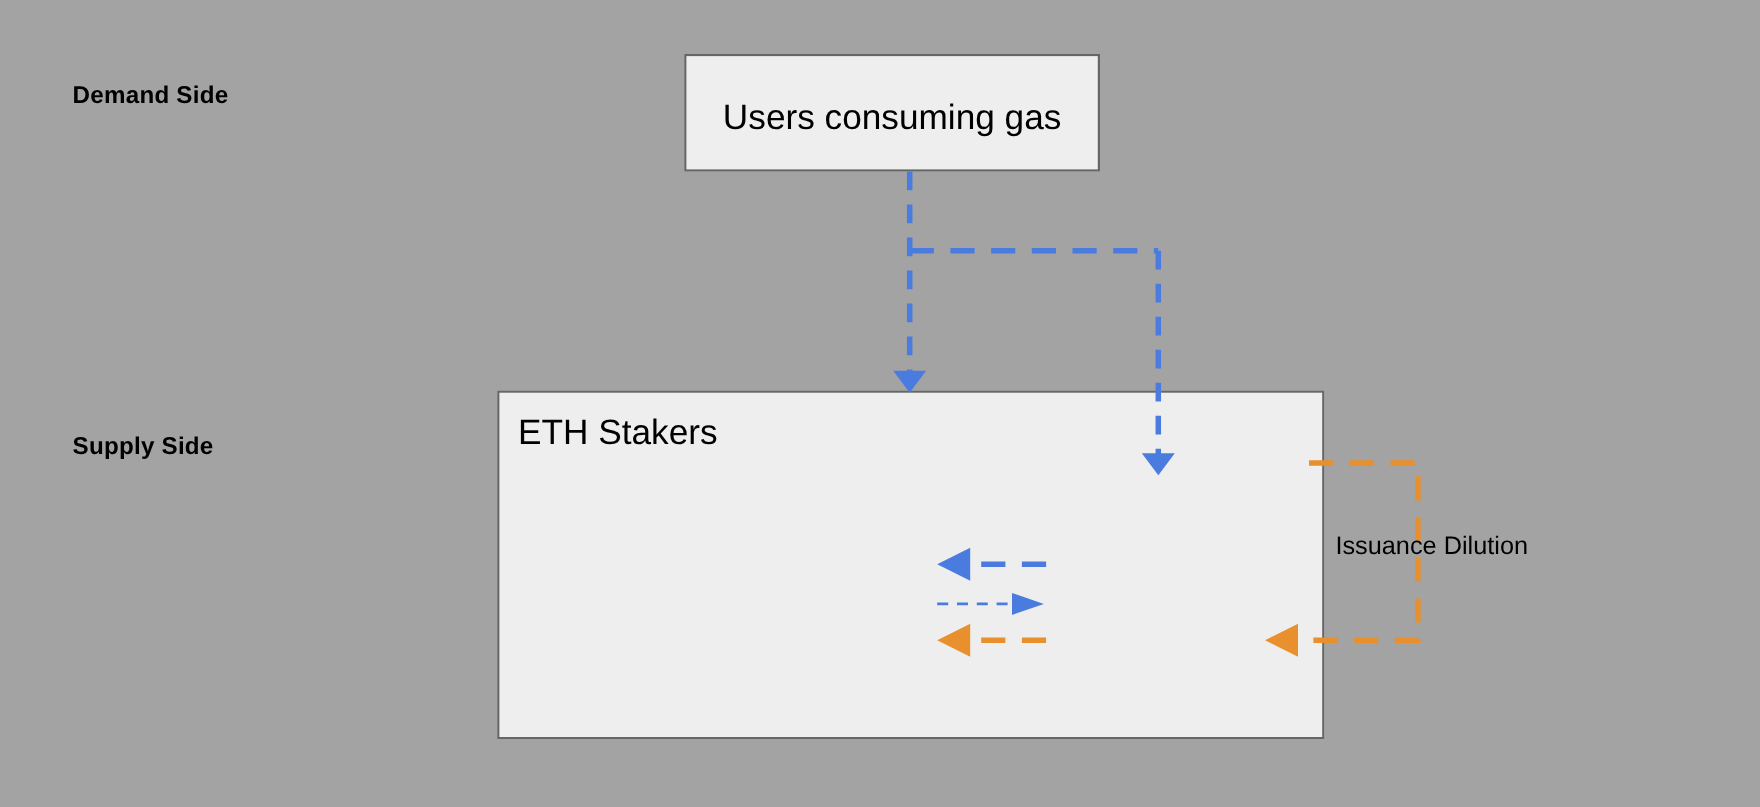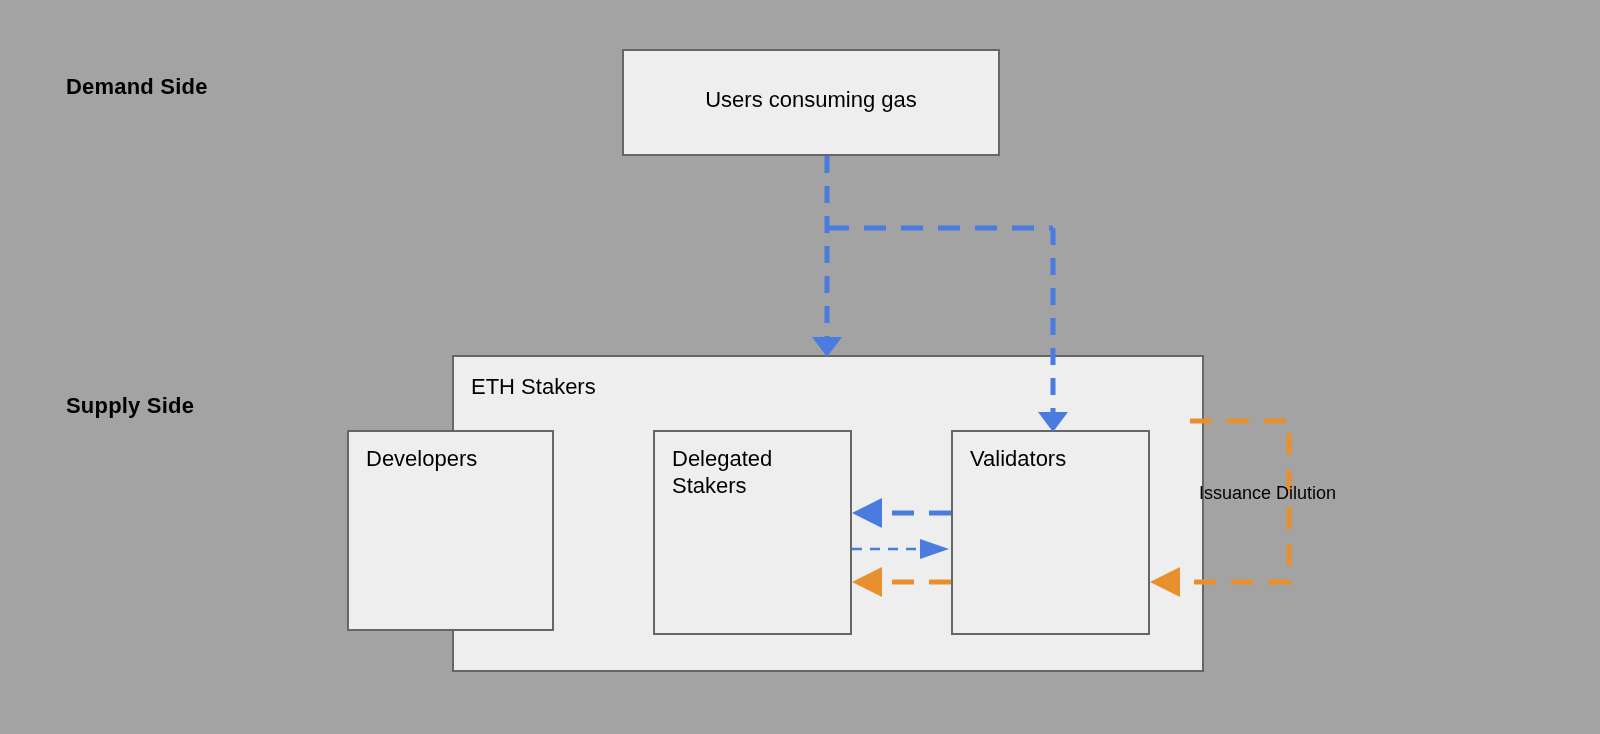--- a/index.html
+++ b/index.html
@@ -31,21 +31,21 @@
   #label-supply { left: 66px; top: 393px; }
 
   .node {
     position: absolute;
     background: #eeeeee;
     border: 2px solid #666666;
     box-sizing: border-box;
   }
   .node-text {
     position: absolute;
-    font-size: 22px;
+    font-size: 32px;
     color: #000000;
     line-height: 1.22;
     white-space: pre-line;
   }
 
   
   #node-users {
     left: 622px; top: 49px;
     width: 378px; height: 107px;
   }
@@ -92,23 +92,24 @@
 
   #edge-layer {
     position: absolute;
     left: 0; top: 0;
     width: 1600px; height: 734px;
     pointer-events: none;
   }
 
   .edge-label {
     position: absolute;
-    font-size: 18px;
+    font-size: 23px;
     color: #000000;
     white-space: nowrap;
+    margin-left: 15px;
   }
   #label-issuance-dilution {
     left: 1199px; top: 483px;
   }
 </style>
 </head>
 <body>
 
 <div id="stage">
 
@@ -117,32 +118,22 @@
   <div class="side-label" id="label-supply">Supply Side</div>
 
   <div class="node" id="node-eth-owners">
     <div class="node-text">ETH Stakers</div>
   </div>
 
   <div class="node" id="node-users">
     <div class="node-text">Users consuming gas</div>
   </div>
 
-  <div class="node" id="node-developers">
-    <div class="node-text">Developers</div>
-  </div>
 
-  <div class="node" id="node-delegated-stakers">
-    <div class="node-text">Delegated
-Stakers</div>
-  </div>
 
-  <div class="node" id="node-validators">
-    <div class="node-text">Validators</div>
-  </div>
 
   <svg id="edge-layer" viewBox="0 0 1600 734" width="1600" height="734">
 
     <g>
       <path d="M 827,156 L 827,228 L 827,338" fill="none" stroke="#4a7ce0" stroke-width="5" stroke-dasharray="17,13" stroke-linecap="butt"></path>
       <polygon points="812,337 842,337 827,357" fill="#4a7ce0"></polygon>
     </g>
 
     <g>
       <path d="M 827,228 L 1053,228" fill="none" stroke="#4a7ce0" stroke-width="5" stroke-dasharray="22,15" stroke-linecap="butt"></path>

